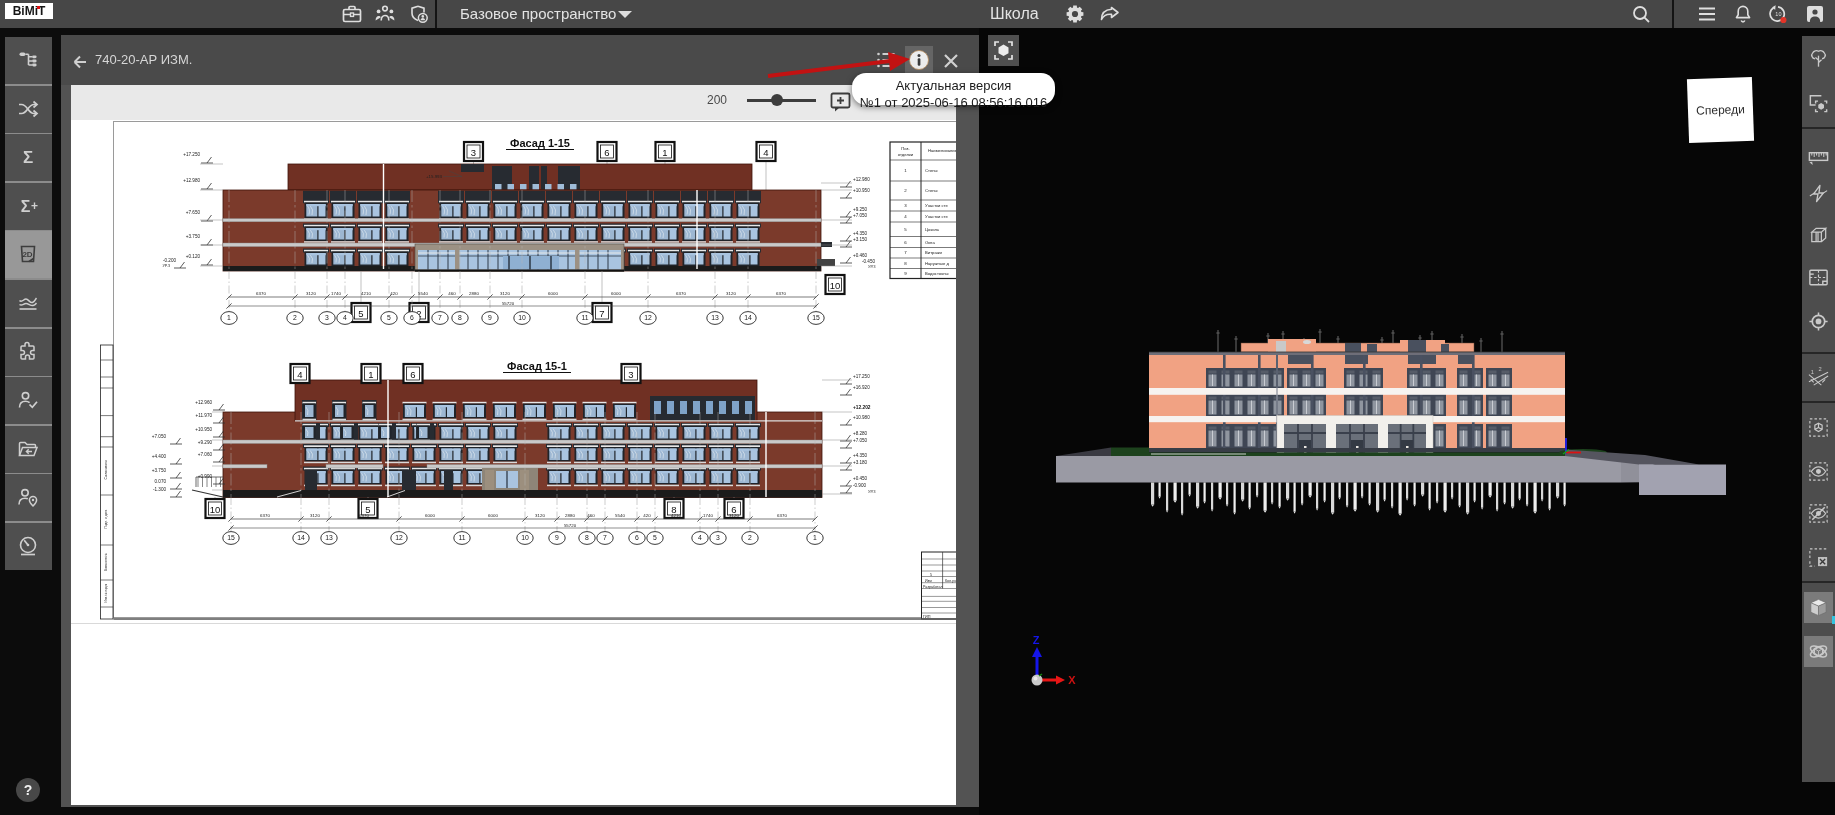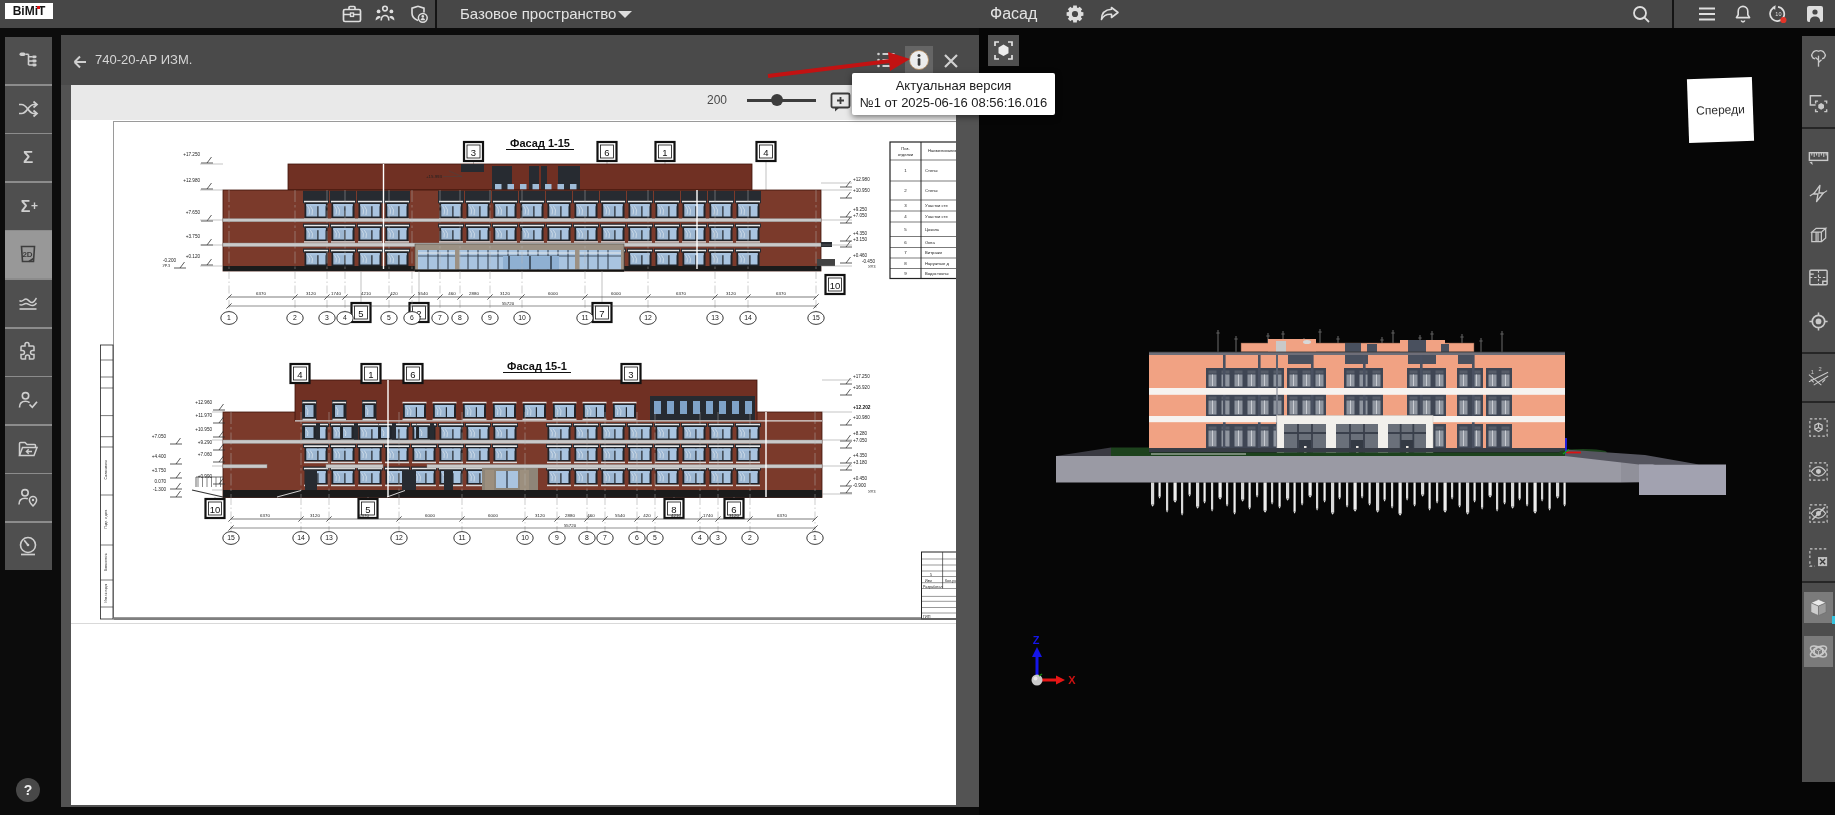--- a/index.html
+++ b/index.html
@@ -21,21 +21,21 @@
 .p2dcanvas{position:absolute;left:10px;top:85px;width:885px;height:685px;background:#fff;}
 .infobg{position:absolute;left:844px;top:11px;width:28px;height:28px;background:#656565;}
 .panel3d{position:absolute;left:979px;top:28px;width:856px;height:787px;background:#060606;}
 .hexbtn{position:absolute;left:9px;top:7px;width:31px;height:31px;background:#4f4f4f;}
 .speredi{position:absolute;left:709px;top:50px;width:65px;height:64px;background:#fff;
  color:#2b2b2b;font-size:12px;display:flex;align-items:center;justify-content:center;transform:rotate(-2deg);}
 .rtool{position:absolute;left:823px;top:8px;width:33px;height:746px;background:#4d4d4d;}
 .rsep{position:absolute;left:0;width:33px;height:2px;background:#262626;}
 .ricon{position:absolute;left:5px;width:23px;height:23px;}
 .rbtn{position:absolute;left:2px;width:29px;height:31px;background:#7b7b7b;}
-.tooltip{position:absolute;left:852px;top:73px;width:203px;height:42px;background:#fff;border-radius:2px;
+.tooltip{position:absolute;left:852px;top:73px;width:203px;height:32px;background:#fff;border-radius:14px;
  box-shadow:0 2px 6px rgba(0,0,0,.5);color:#1b1b1b;font-size:13px;text-align:center;padding-top:4px;line-height:17px;z-index:50;}
 .qmark{position:absolute;left:16px;top:778px;width:24px;height:24px;border-radius:50%;background:#484848;
  color:#efefef;font-size:14px;font-weight:bold;text-align:center;line-height:24px;}
 svg{display:block;}
 </style>
 </head><body>
 <div id="app">
     <div class="topbar">
       <div class="logo">BiMiT<div class="reddot"></div></div>
       <div class="abs" style="left:340px;top:2px;">
@@ -61,21 +61,21 @@
           <path d="M11 4.2 l-6 2 v5 c0 3.8 2.6 6 6 7.2" fill="none" stroke="#dedede" stroke-width="1.6"></path>
           <path d="M11 4.2 l6 2 v4.2" fill="none" stroke="#dedede" stroke-width="1.6"></path>
           <circle cx="15.8" cy="15.8" r="4.4" fill="none" stroke="#dedede" stroke-width="1.5"></circle>
           <circle cx="15.8" cy="14.4" r="1.3" fill="#dedede"></circle>
           <path d="M13.4 18.2 c.4-1.6 1.3-2.3 2.4-2.3 s2 .7 2.4 2.3" fill="#dedede"></path>
         </svg>
       </div>
       <div class="tbsep" style="left:435px;"></div>
       <div class="tbtxt" style="left:460px;">Базовое пространство</div>
       <div class="abs" style="left:618px;top:11px;width:0;height:0;border-left:7px solid transparent;border-right:7px solid transparent;border-top:7px solid #dedede;"></div>
-      <div class="tbtxt" style="left:990px;font-size:16px;">Фасад</div>
+      <div class="tbtxt" style="left:990px;font-size:16px;">Школа</div>
       <div class="abs" style="left:1063px;top:2px;">
         <svg width="24" height="24" viewBox="0 0 24 24" style="">
           <path d="M9.27 5.88 L10.02 5.60 L10.21 3.59 L13.79 3.59 L13.98 5.60 L14.73 5.88 L14.39 5.74 L15.13 6.07 L16.68 4.78 L19.22 7.32 L17.93 8.87 L18.26 9.61 L18.12 9.27 L18.40 10.02 L20.41 10.21 L20.41 13.79 L18.40 13.98 L18.12 14.73 L18.26 14.39 L17.93 15.13 L19.22 16.68 L16.68 19.22 L15.13 17.93 L14.39 18.26 L14.73 18.12 L13.98 18.40 L13.79 20.41 L10.21 20.41 L10.02 18.40 L9.27 18.12 L9.61 18.26 L8.87 17.93 L7.32 19.22 L4.78 16.68 L6.07 15.13 L5.74 14.39 L5.88 14.73 L5.60 13.98 L3.59 13.79 L3.59 10.21 L5.60 10.02 L5.88 9.27 L5.74 9.61 L6.07 8.87 L4.78 7.32 L7.32 4.78 L8.87 6.07 L9.61 5.74 Z" fill="#dedede" fill-rule="evenodd"></path>
           <circle cx="12" cy="12" r="3.1" fill="#474747"></circle>
         </svg>
       </div>
       <div class="abs" style="left:1098px;top:2px;">
         <svg width="24" height="24" viewBox="0 0 24 24" style="">
           <path d="M13.5 5.5 l6.5 5 -6.5 5 v-3.2 c-5.5-.4-8.5 1.7-10 5.2 0-6.5 3.5-9.8 10-10.2 z" fill="none" stroke="#dedede" stroke-width="1.6" stroke-linejoin="round"></path>
         </svg>

